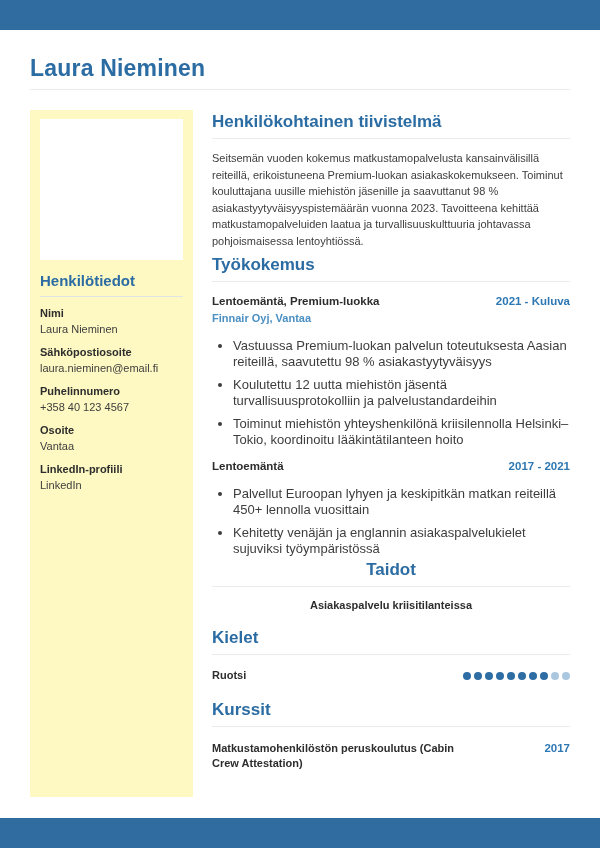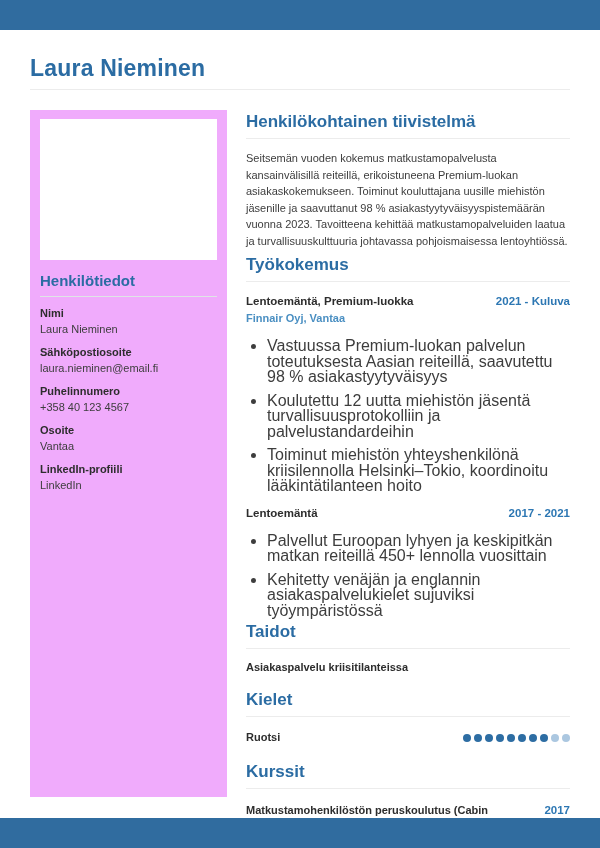--- a/index.html
+++ b/index.html
@@ -19,55 +19,55 @@
   h1.name {
     color: #2b6ca3; font-size: 23px; line-height: 26px;
     margin: 25px 0 0; font-weight: bold; letter-spacing: .2px;
   }
   .name-rule { height: 1px; background: #ececec; margin-top: 8px; }
 
   .columns { display: flex; margin-top: 20px; align-items: flex-start; }
 
   
   .sidebar {
-    width: 197px; min-height: 687px; flex-shrink: 0;
-    background: #f0abfc; padding: 9px 10px;
+    width: 163px; min-height: 687px; flex-shrink: 0;
+    background: #fef9c3; padding: 9px 10px;
   }
   .photo { background: #ffffff; height: 141px; }
   .sidebar h2 {
     color: #2b6ca3; font-size: 15px; line-height: 18px;
     margin: 12px 0 0; font-weight: bold;
   }
   .sidebar-rule { height: 1px; background: #dfe5e5; margin-top: 6px; }
   .field { margin-top: 10px; }
   .field-label { font-weight: bold; font-size: 11px; line-height: 13px; color: #2d2d2d; }
   .field-value { font-size: 11px; line-height: 13px; color: #3d3d3d; margin-top: 3px; }
 
   
   .main { flex: 1; padding-left: 19px; min-width: 0; }
   .section h2 {
     color: #2b6ca3; font-size: 17px; line-height: 20px;
     margin: 0 0 6px; font-weight: bold;
   }
   .section-rule { height: 1px; background: #ececec; }
   .section-summary { margin-top: 2px; }
   .section-experience { margin-top: 6px; }
-  .section-skills { margin-top: 4px; }
+  .section-skills { margin-top: 4px; text-align: center; }
   .section-languages { margin-top: 16px; }
   .section-courses { margin-top: 18px; }
 
   .summary-text { font-size: 11px; line-height: 16.5px; margin: 11px 0 0; color: #3d3d3d; }
 
   .job + .job { margin-top: 2px; }
   .job-header { display: flex; justify-content: space-between; align-items: baseline; margin-top: 12px; }
   .job-title { font-weight: bold; font-size: 11.5px; line-height: 14px; color: #2d2d2d; }
   .job-dates { font-weight: bold; font-size: 11.5px; line-height: 14px; color: #2d77b3; white-space: nowrap; }
   .job-company { color: #4a8fc2; font-size: 11px; line-height: 14px; margin-top: 3px; font-weight: bold; }
   .job ul { margin: 13px 0 4px; padding-left: 21px; }
-  .job li { font-size: 16px; line-height: 15.5px; color: #3d3d3d; margin: 8px 0 1px; }
+  .job li { font-size: 13px; line-height: 15.5px; color: #3d3d3d; margin: 8px 0 1px; }
 
   .skill-item { font-weight: bold; font-size: 11px; line-height: 13px; color: #2d2d2d; margin-top: 12px; }
 
   .lang-row { display: flex; justify-content: space-between; align-items: center; margin-bottom: 11px; }
   .lang-row:first-of-type { margin-top: 14px; }
   .lang-name { font-weight: bold; font-size: 11px; line-height: 13px; color: #2d2d2d; }
   .dots { display: flex; gap: 3px; }
   .dot { width: 8px; height: 8px; border-radius: 50%; }
   .dot.filled { background: #2d6da3; }
   .dot.empty { background: #abc7e0; }

